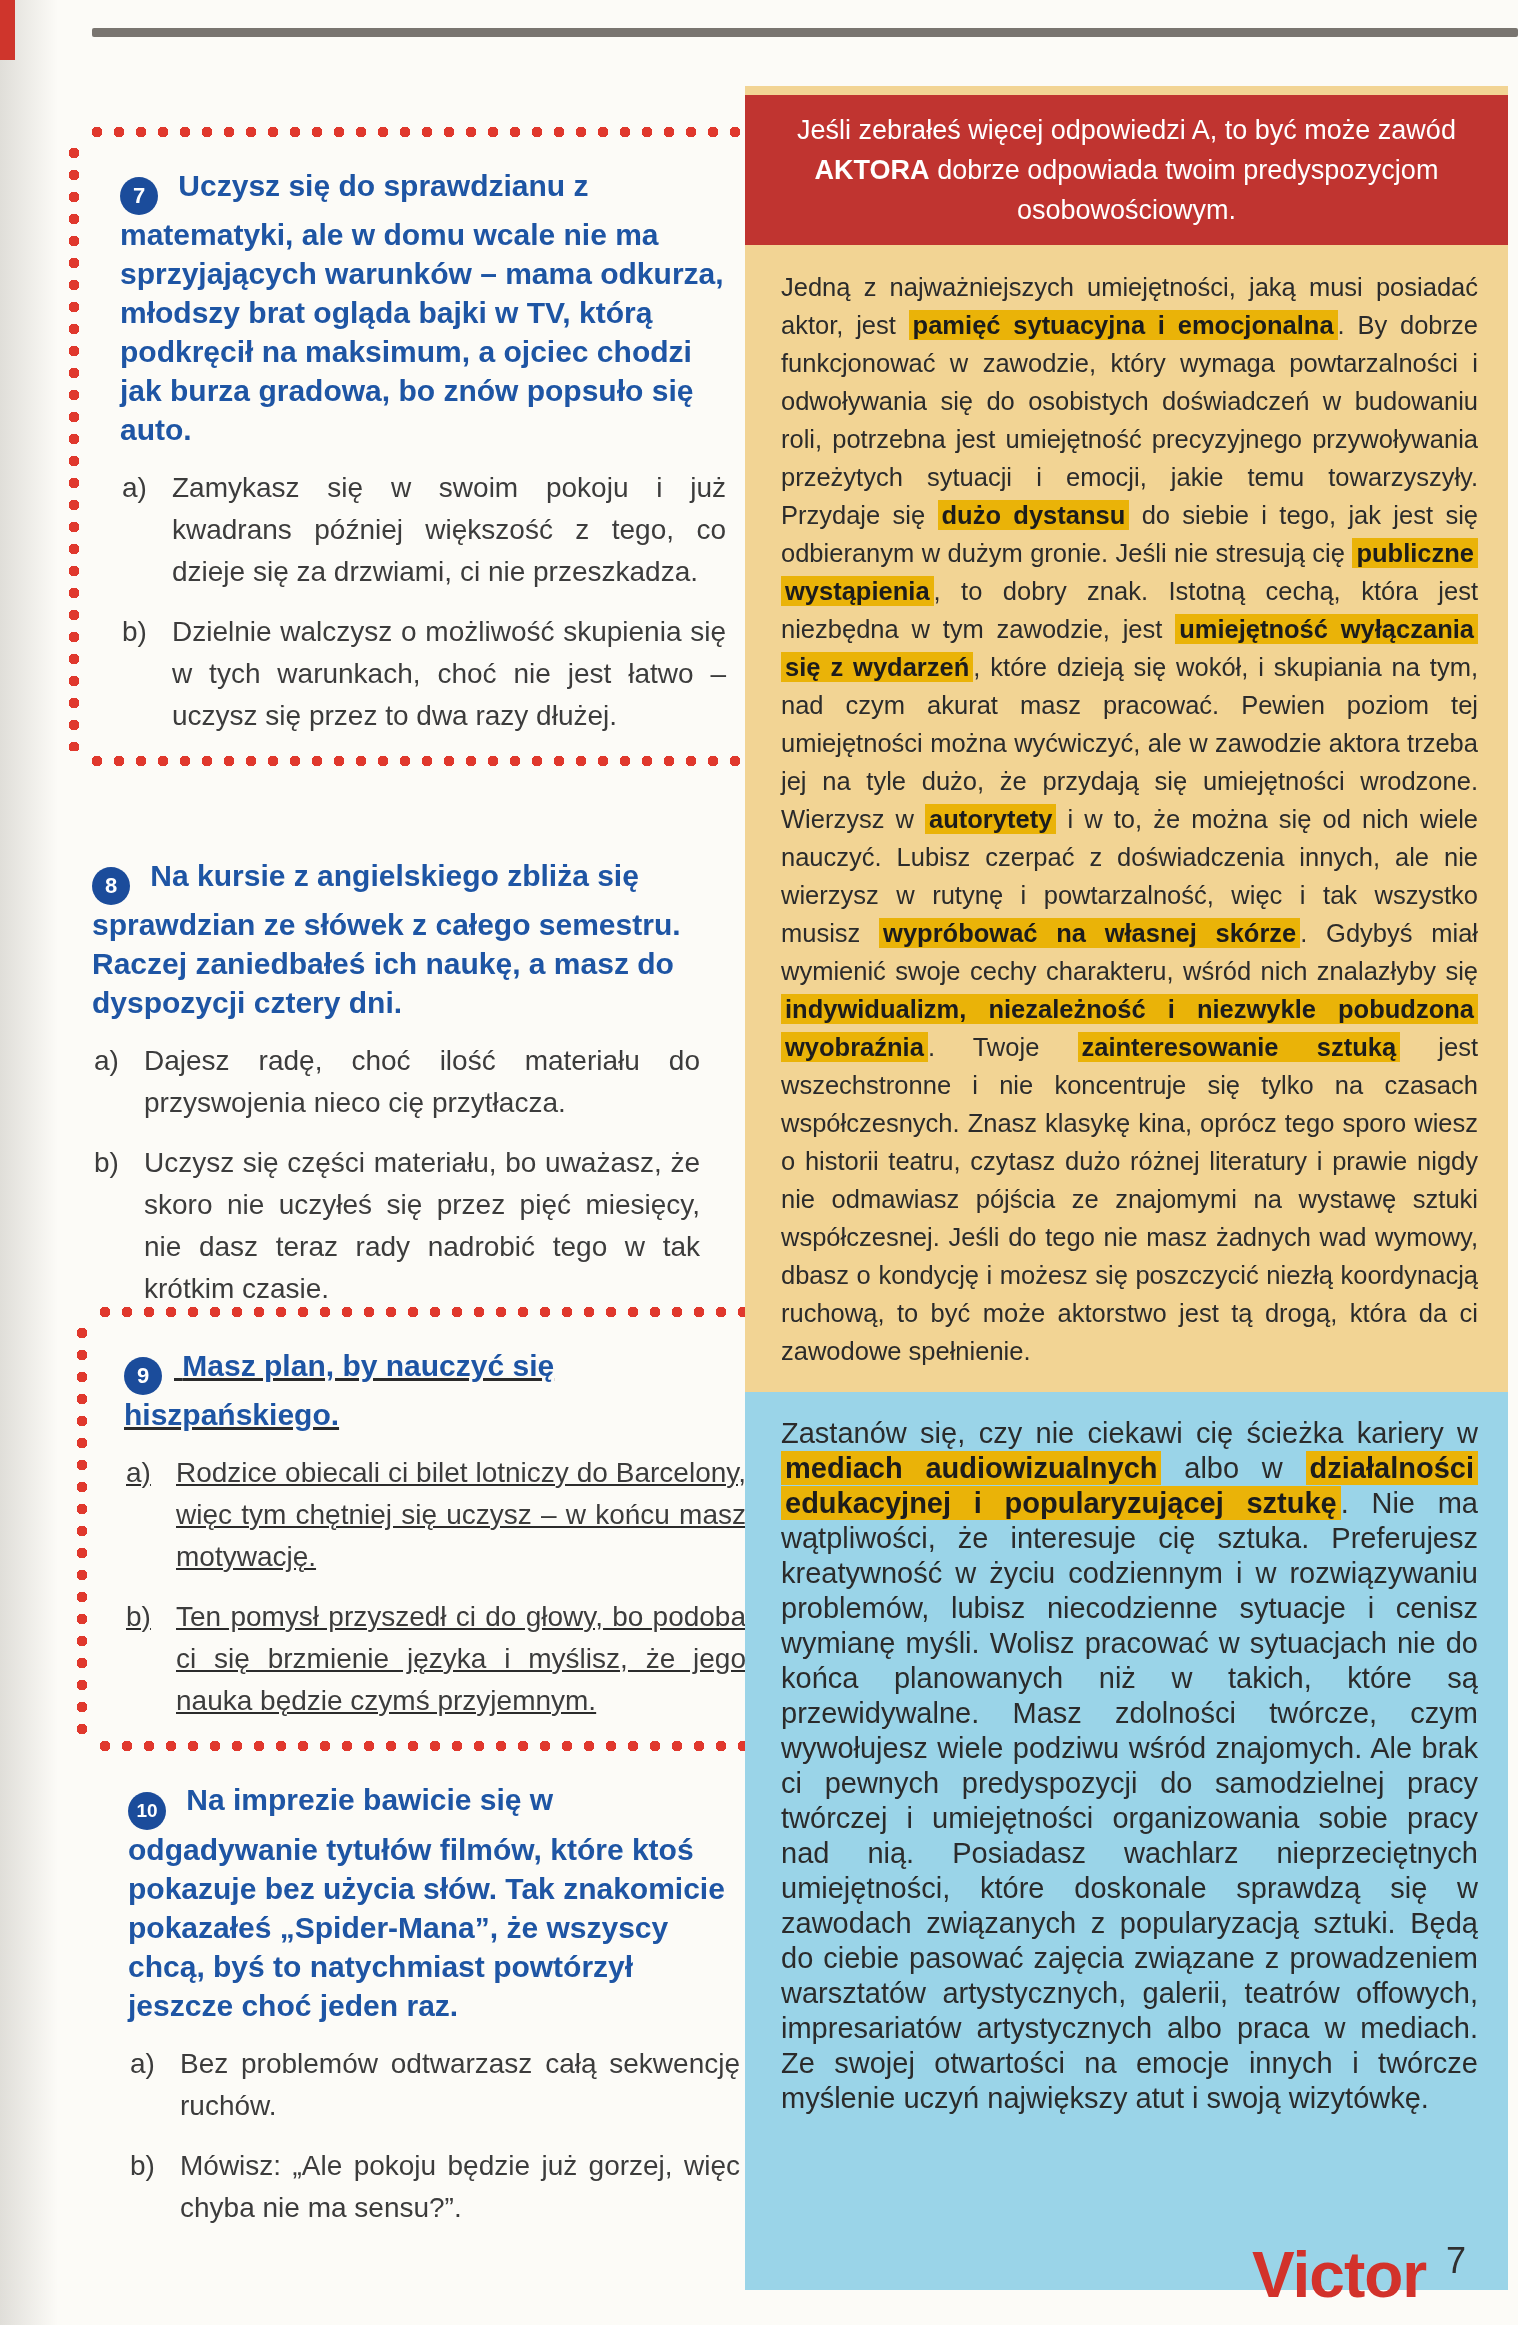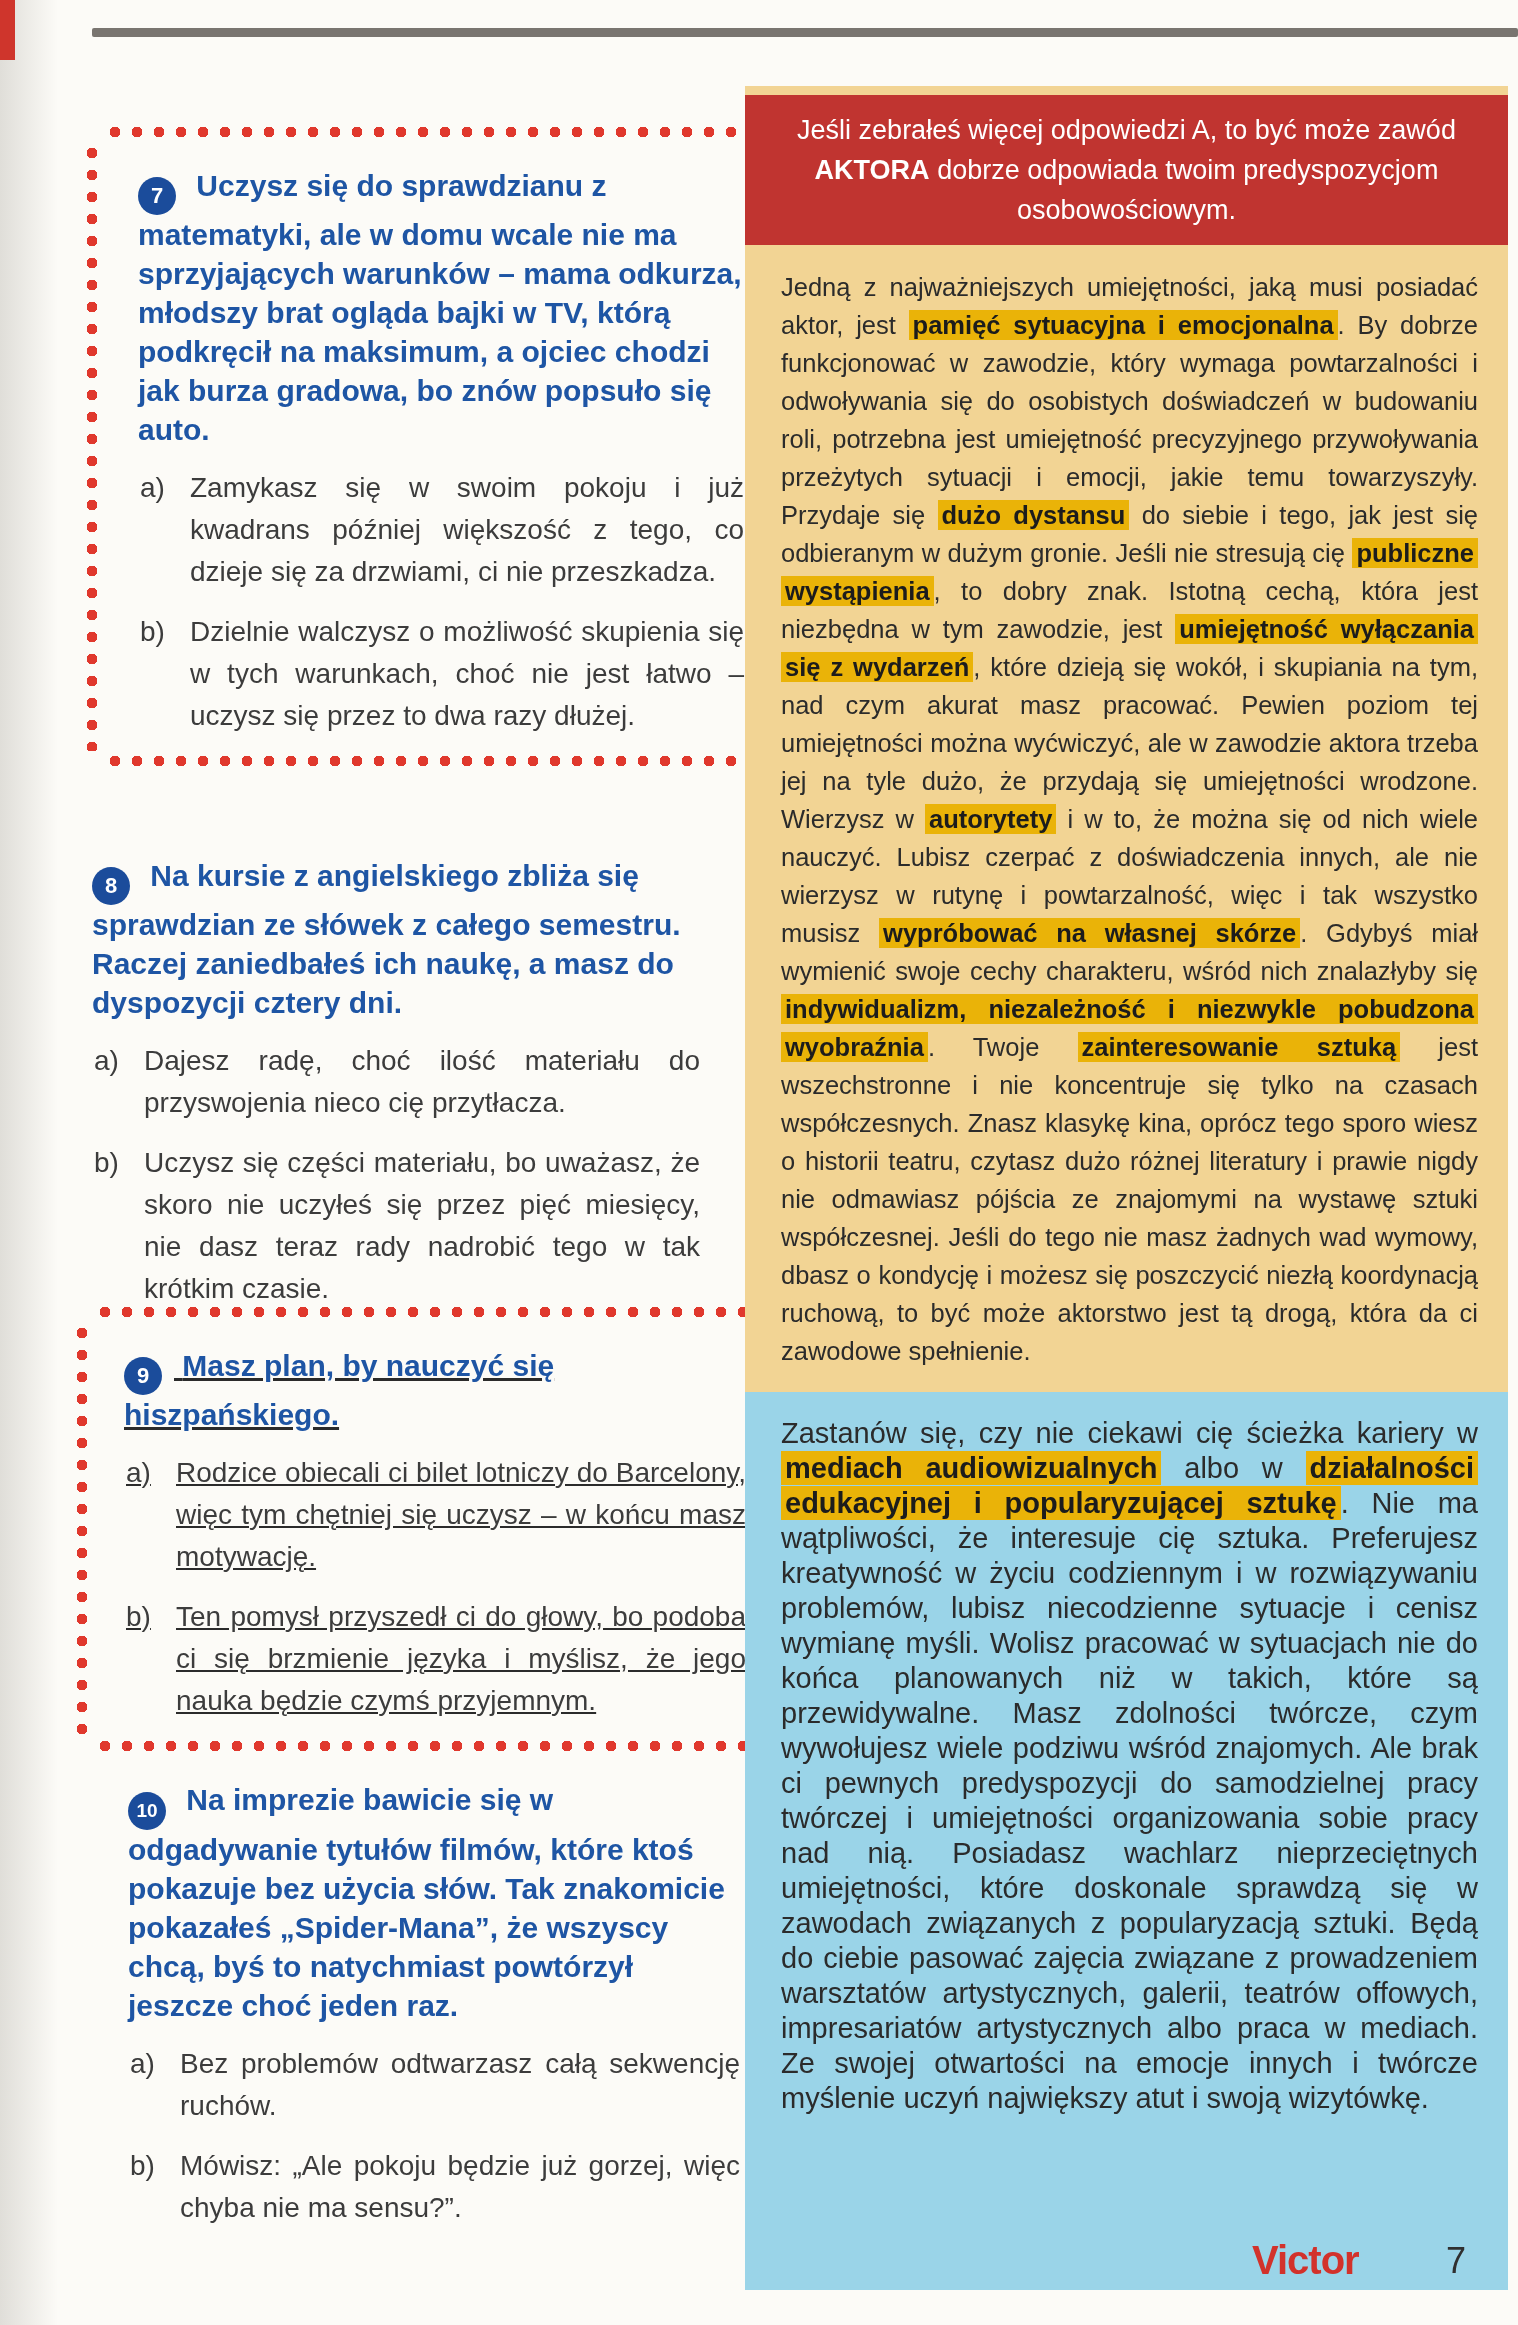--- a/index.html
+++ b/index.html
@@ -21,21 +21,21 @@
     font-family:"Liberation Sans", sans-serif;
   }
   
   .left-edge-shade{position:absolute;left:0;top:0;width:58px;height:100%;
     background:linear-gradient(90deg,rgba(110,105,95,.20),rgba(110,105,95,0));}
   .scan-top-line{position:absolute;top:28px;left:92px;right:0;height:9px;background:#57544e;opacity:.8;border-radius:2px;}
   .corner-mark{position:absolute;top:0;left:0;width:15px;height:60px;background:#cf352c;}
 
   
   .question{position:absolute;color:var(--body-text);}
-  #q7{left:86px;top:126px;width:606px;}
+  #q7{left:68px;top:126px;width:606px;}
   #q8{left:92px;top:856px;width:608px;}
   #q9{left:76px;top:1306px;width:622px;text-decoration:underline;}
   #q10{left:92px;top:1780px;width:612px;margin-left:36px;}
   .dotbox{padding:40px 34px 30px 52px;}
   #q9.dotbox{padding-left:48px;}
   .dots{position:absolute;pointer-events:none;}
   .dots-h{left:18px;right:18px;height:12px;
     background-image:radial-gradient(circle 5.5px at 11px 6px, var(--dot-red) 94%, transparent 100%);
     background-size:22px 12px;background-repeat:repeat-x;}
   .dots-top{top:0;}
@@ -61,21 +61,21 @@
     font-size:27px;line-height:40px;padding:15px 38px;}
   #result-a-header{margin-top:9px;}
   .result-header .bold{font-weight:bold;}
   .result-body{color:var(--body-text);text-align:justify;}
   #result-a-body{padding:23px 30px 22px 36px;font-size:25.5px;line-height:38px;}
   #result-b-body{flex:1;background:var(--blue-bg);padding:24px 30px 90px 36px;
     font-size:29px;line-height:35px;}
   .hl{background:#eab308;font-weight:bold;color:#1c1c1c;padding:1px 4px;
     box-decoration-break:clone;-webkit-box-decoration-break:clone;}
 
-  #brand{position:absolute;left:1252px;top:2238px;font-size:40px;font-weight:bold;
+  #brand{position:absolute;left:1252px;top:2238px;font-size:64px;font-weight:bold;
     color:var(--logo-red);letter-spacing:-1px;}
   #page-number{position:absolute;left:1446px;top:2240px;font-size:36px;color:#303030;}
 </style>
 </head>
 <body>
 
 <div id="canvas">
 
   <div class="left-edge-shade"></div>
   <div class="scan-top-line"></div>

